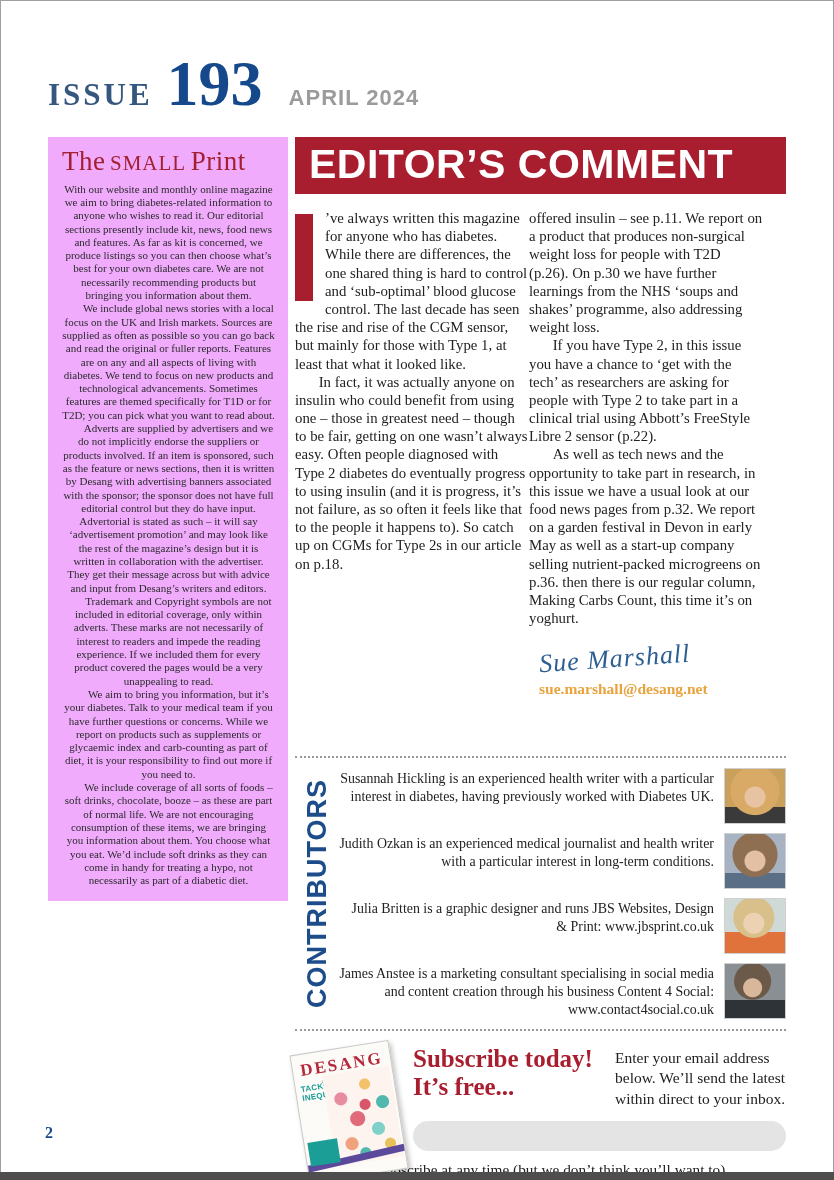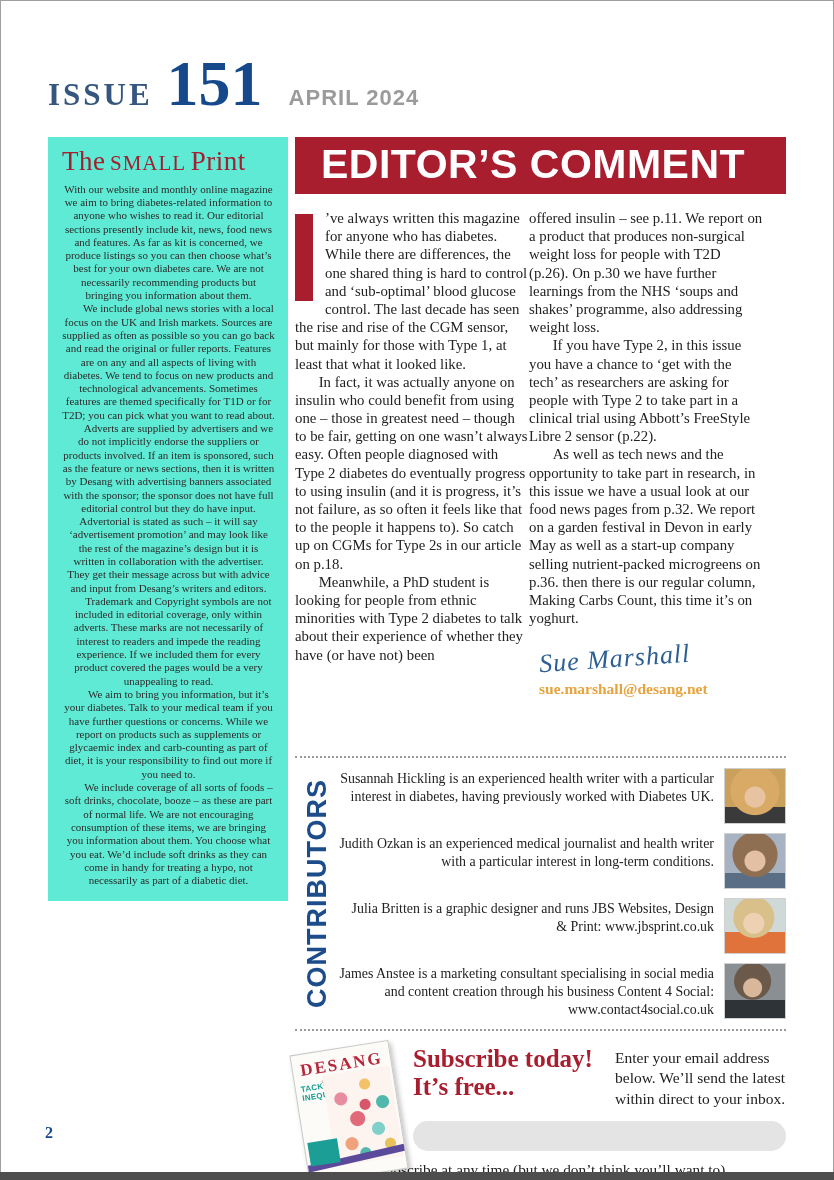--- a/index.html
+++ b/index.html
@@ -34,41 +34,41 @@
     font-size:64px; color:#16498c; font-weight:600; line-height:1;
   }
   .issue-date {
     font-family:"Liberation Sans", sans-serif; font-weight:bold;
     font-size:22px; letter-spacing:1px; color:#9b9b9b; margin-left:12px;
   }
 
   
   .small-print {
     position:absolute; left:48px; top:137px; width:240px;
-    background:#5eead4; padding:10px 13px 14px 14px;
+    background:#f0abfc; padding:10px 13px 14px 14px;
   }
   .small-print-title {
     color:#a32031; margin-bottom:6px; line-height:1.1; letter-spacing:.5px;
   }
   .spt-1, .spt-3 { font-size:27px; }
   .spt-2 { font-size:21px; letter-spacing:1px; }
   .small-print p {
     font-size:11px; line-height:1.21; color:#2b2b2b;
     text-align:center;
   }
   .small-print p + p { text-indent:1.8em; }
 
   
   .right-region { position:absolute; left:295px; top:137px; width:491px; }
 
   .editor-banner {
     background:#a81e2e; color:#ffffff; height:57px;
     font-family:"Liberation Sans", sans-serif; font-weight:bold;
     font-size:41px; letter-spacing:.5px; line-height:55px;
-    padding-left:26px;
+    padding-left:14px;
   }
 
   .editor-cols { display:flex; margin-top:15px; height:535px; overflow:hidden; }
   .ecol { width:234px; font-size:14.8px; line-height:1.23; color:#222; }
   .ecol p + p { text-indent:1.6em; }
   .dropcap {
     float:left; width:18px; height:87px; background:#a81e2e;
     margin:5px 12px 2px 0;
   }
   .signature-block { margin-top:16px; padding-left:10px; }
@@ -190,21 +190,21 @@
   }
 </style>
 </head>
 <body>
 
 <div class="page-frame"></div>
 <div class="bottom-edge"></div>
 
 <div class="issue-header">
   <span class="issue-word">ISSUE</span>
-  <span class="issue-number">151</span>
+  <span class="issue-number">193</span>
   <span class="issue-date">APRIL 2024</span>
 </div>
 
 <div class="small-print">
   <div class="small-print-title">
     <span class="spt-1">The</span>
     <span class="spt-2">SMALL</span>
     <span class="spt-3">Print</span>
   </div>
   <p>With our website and monthly online magazine we aim to bring diabetes-related information to anyone who wishes to read it. Our editorial sections presently include kit, news, food news and features. As far as kit is concerned, we produce listings so you can then choose what’s best for your own diabetes care. We are not necessarily recommending products but bringing you information about them.</p>
@@ -216,21 +216,20 @@
 </div>
 
 <div class="right-region">
 
   <div class="editor-banner">EDITOR’S COMMENT</div>
 
   <div class="editor-cols">
     <div class="ecol">
       <p><span class="dropcap"></span><span>’ve always written this magazine for anyone who has diabetes. While there are differences, the one shared thing is hard to control and ‘sub-optimal’ blood glucose control. The last decade has seen the rise and rise of the CGM sensor, but mainly for those with Type 1, at least that what it looked like.</span></p>
       <p>In fact, it was actually anyone on insulin who could benefit from using one – those in greatest need – though to be fair, getting on one wasn’t always easy. Often people diagnosed with Type 2 diabetes do eventually progress to using insulin (and it is progress, it’s not failure, as so often it feels like that to the people it happens to). So catch up on CGMs for Type 2s in our article on p.18.</p>
-      <p>Meanwhile, a PhD student is looking for people from ethnic minorities with Type 2 diabetes to talk about their experience of whether they have (or have not) been</p>
     </div>
     <div class="ecol">
       <p>offered insulin – see p.11. We report on a product that produces non-surgical weight loss for people with T2D (p.26). On p.30 we have further learnings from the NHS ‘soups and shakes’ programme, also addressing weight loss.</p>
       <p>If you have Type 2, in this issue you have a chance to ‘get with the tech’ as researchers are asking for people with Type 2 to take part in a clinical trial using Abbott’s FreeStyle Libre 2 sensor (p.22).</p>
       <p>As well as tech news and the opportunity to take part in research, in this issue we have a usual look at our food news pages from p.32.  We report on a garden festival in Devon in early May as well as a start-up company selling nutrient-packed microgreens on p.36. then there is our regular column, Making Carbs Count, this time it’s on yoghurt.</p>
       <div class="signature-block">
         <span class="signature">Sue Marshall</span>
         <a class="email" href="#">sue.marshall@desang.net</a>
       </div>
     </div>

